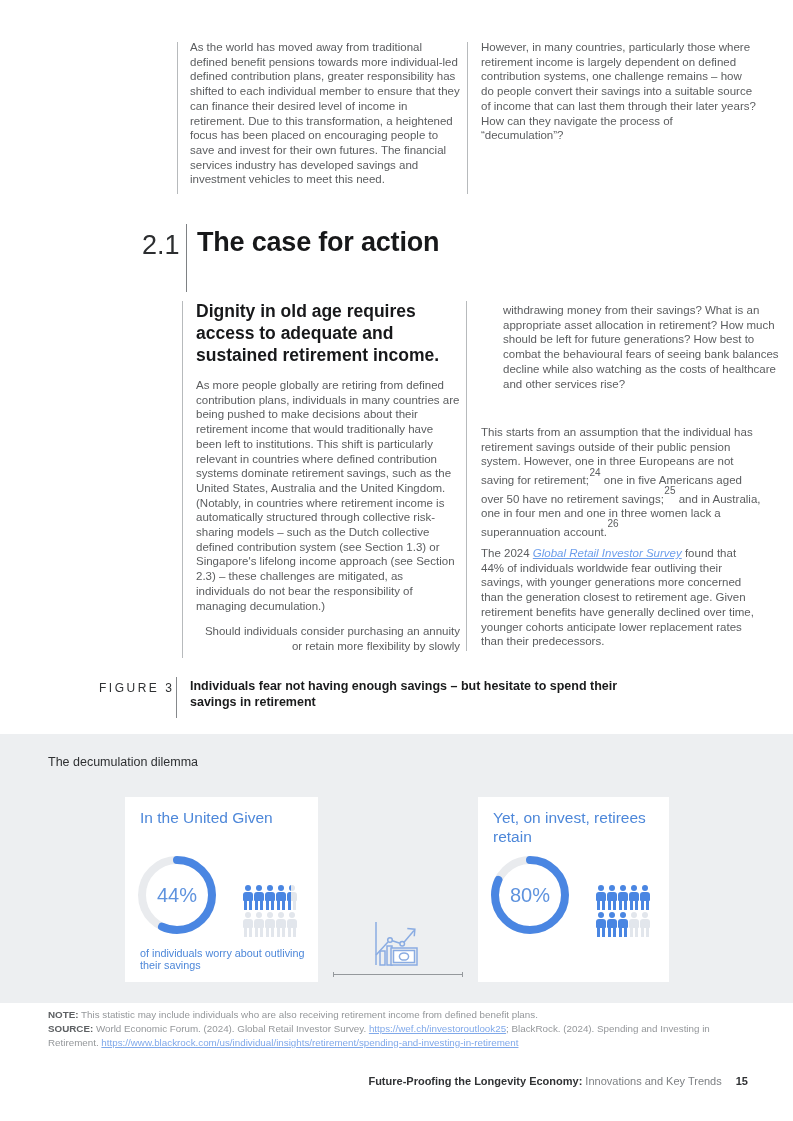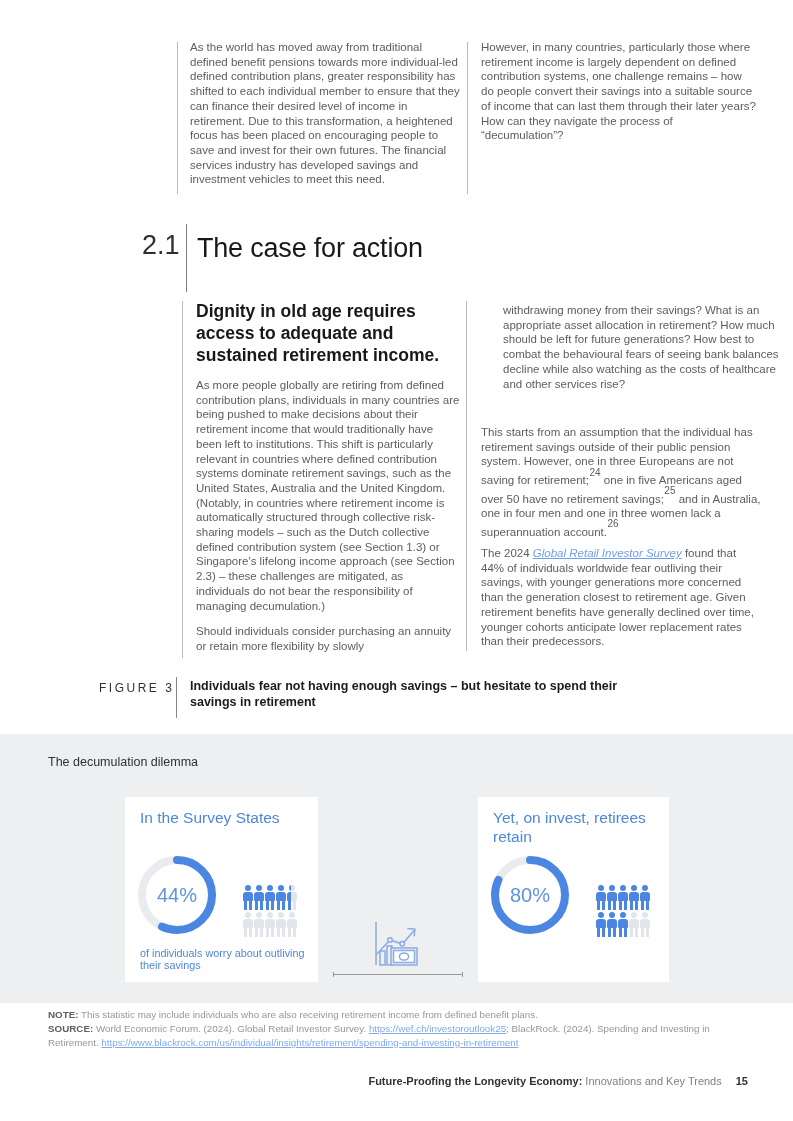--- a/index.html
+++ b/index.html
@@ -18,26 +18,26 @@
   .rule-intro-2 { left:467px; top:42px; height:152px; }
   .rule-body-1  { left:182px; top:301px; height:357px; }
   .rule-body-2  { left:466px; top:301px; height:350px; }
 
   .intro-col1 { left:190px; top:40px; width:272px; }
   .intro-col2 { left:481px; top:40px; width:276px; }
 
   
   .sec-num   { position:absolute; left:142px; top:230px; font-size:27px; font-weight:400; color:#2c2e30; }
   .sec-rule  { position:absolute; left:186px; top:224px; width:1px; height:68px; background:#7e8184; }
-  .sec-title { position:absolute; left:197px; top:233px; font-size:27px; font-weight:400; color:#17181a; letter-spacing:-0.2px; }
+  .sec-title { position:absolute; left:197px; top:227px; font-size:27px; font-weight:700; color:#17181a; letter-spacing:-0.2px; }
 
   .subhead { position:absolute; left:196px; top:300px; width:252px; font-size:17.5px; line-height:22px; font-weight:700; color:#17181a; }
 
   .pos-b1p1 { left:196px; top:378px; width:264px; }
-  .pos-b1p2 { left:196px; top:624px; width:264px; }
+  .pos-b1p2 { left:196px; top:624px; width:264px;text-align:right; }
   .pos-b2p1 { left:481px; top:303px; width:280px;margin-left:22px; }
   .pos-b2p2 { left:481px; top:425px; width:280px; }
   .pos-b2p3 { left:481px; top:546px; width:280px; }
 
   
   .fig-label   { position:absolute; left:99px; top:681px; font-size:12px; letter-spacing:2.5px; color:#2f3133; }
   .fig-rule    { position:absolute; left:176px; top:677px; width:1px; height:41px; background:#85888b; }
   .fig-caption { position:absolute; left:190px; top:678px; width:468px; font-size:12.5px; line-height:16px; font-weight:700; color:#1a1b1c; }
 
   
@@ -110,21 +110,21 @@
   <p class="body pos-b2p3"><span>The 2024 </span><a class="body-link">Global Retail Investor Survey</a><span> found that 44% of individuals worldwide fear outliving their savings, with younger generations more concerned than the generation closest to retirement age. Given retirement benefits have generally declined over time, younger cohorts anticipate lower replacement rates than their predecessors.</span></p>
 
   <div class="fig-label">FIGURE 3</div>
   <div class="fig-rule"></div>
   <div class="fig-caption">Individuals fear not having enough savings – but hesitate to spend their savings in retirement</div>
 
   <div class="fig-band">
     <div class="fig-inner-title">The decumulation dilemma</div>
 
     <div class="card card1">
-      <div class="card-title">In the Survey States</div>
+      <div class="card-title">In the United Given</div>
       <div class="donut">
           <svg width="80" height="80" viewBox="0 0 80 80">
             <circle cx="40" cy="40" r="35" fill="none" stroke="#e9ebee" stroke-width="8"></circle>
             <circle cx="40" cy="40" r="35" fill="none" stroke="#4a86e2" stroke-width="8" stroke-linecap="round" stroke-dasharray="125.3 219.9" transform="rotate(-90 40 40)"></circle>
           </svg>
           <span class="donut-val">44%</span>
         </div>
       <div class="people">
           <span class="prow">
             <span class="person p-blue">

